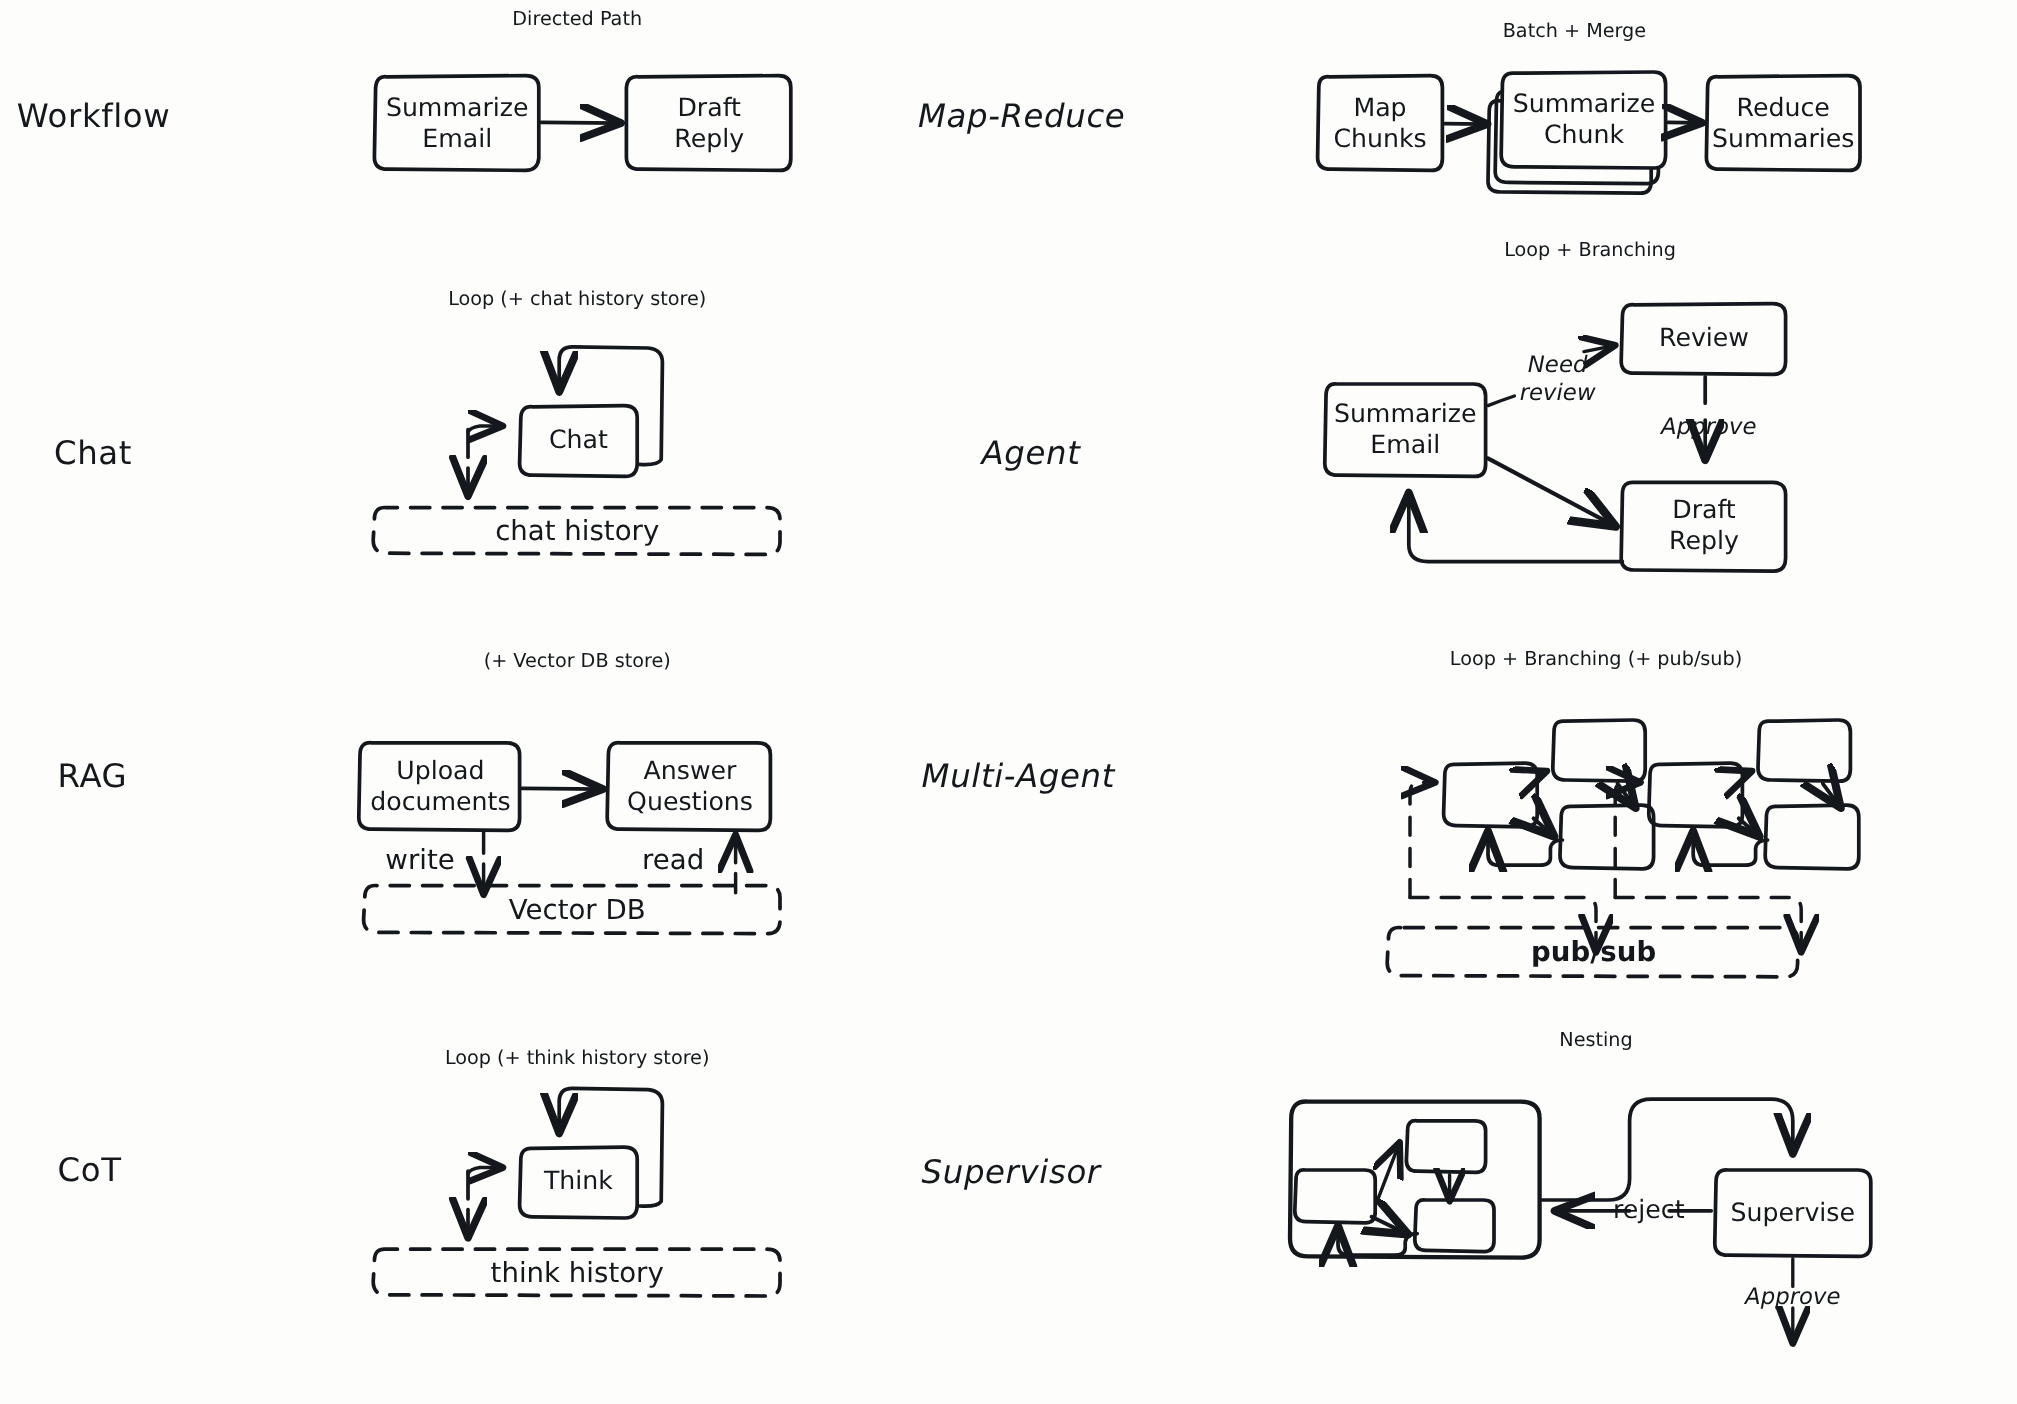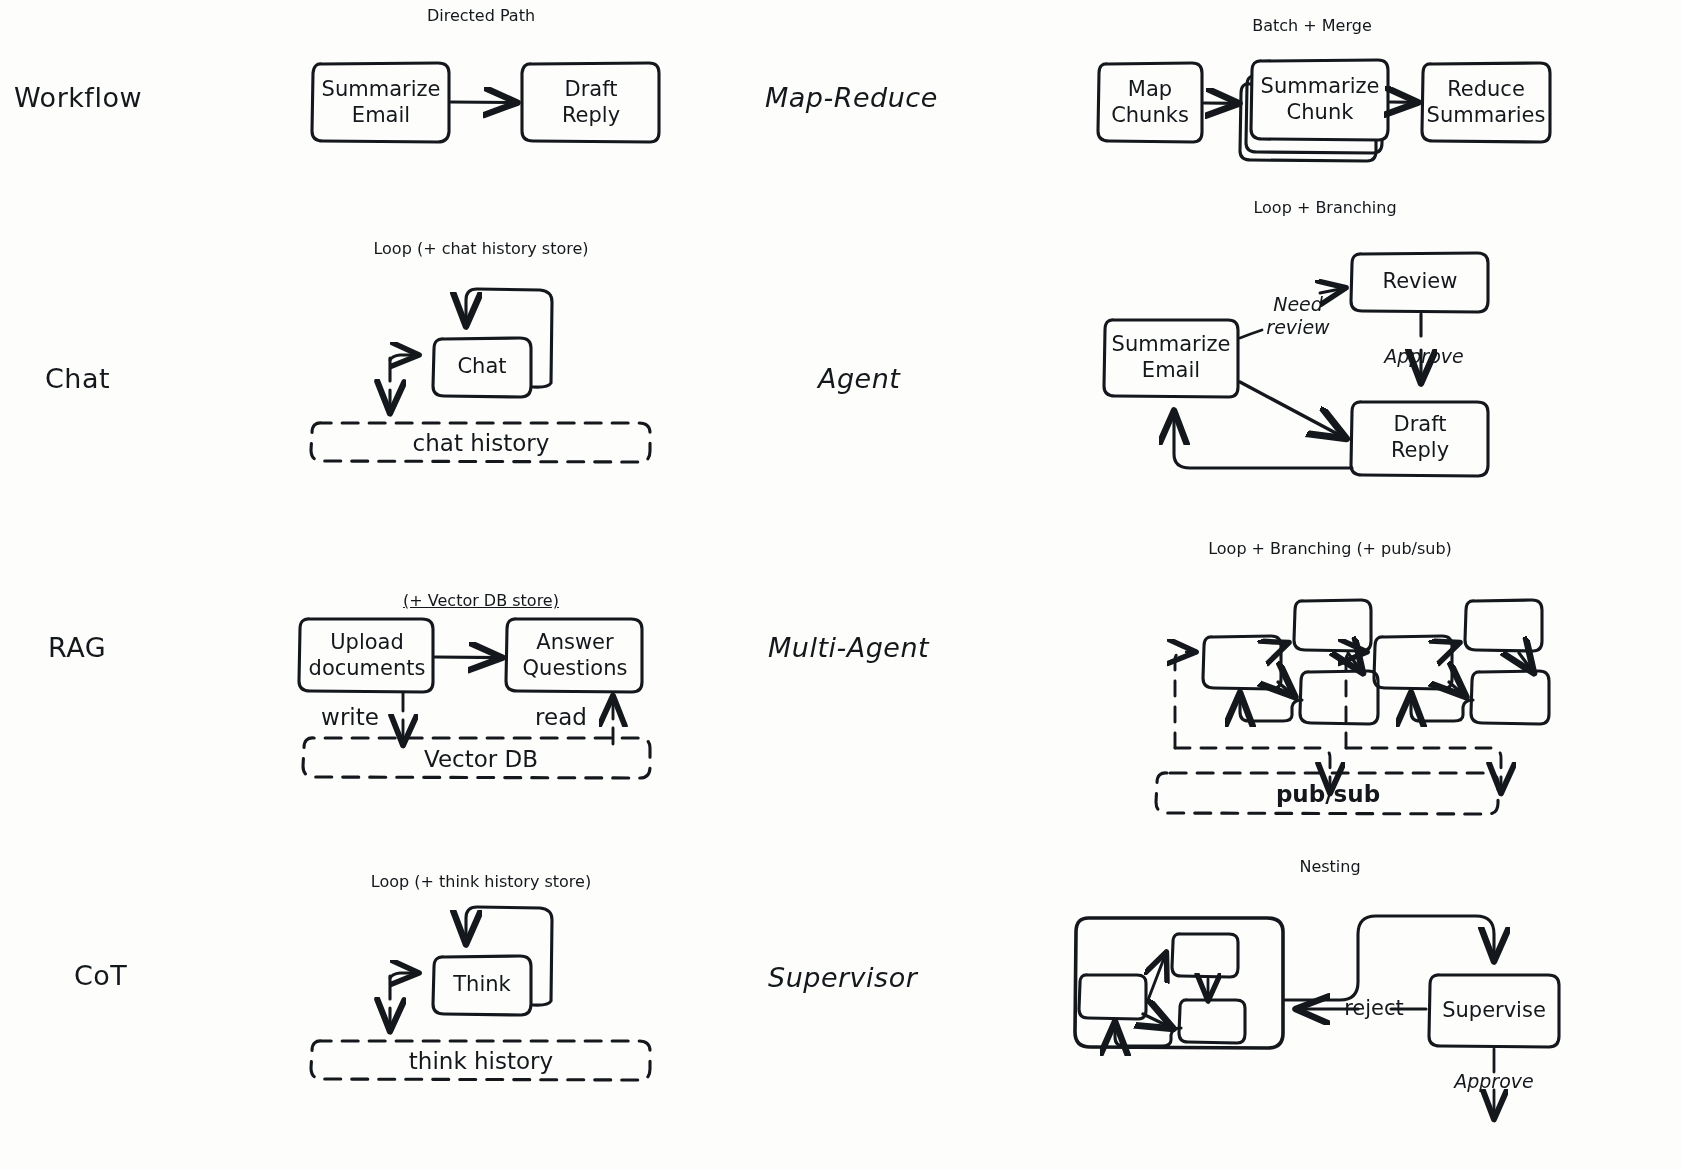--- a/index.html
+++ b/index.html
@@ -202,32 +202,32 @@
   <path d="M1285,1000 L1340,1000 Q1358,1000 1358,982 L1358,934 Q1358,916 1376,916 L1476,916 Q1494,916 1494,934 L1494,960" marker-end="url(#ah)"></path>
   <path d="M1426,1009 L1391,1009 M1358,1009 L1297,1009" marker-end="url(#ah)"></path>
   <path d="M1494,1049 L1494,1072 M1494,1090 L1494,1118" stroke-width="2.8" marker-end="url(#ah)"></path>
 
   </g>
 </svg>
 
 <div class="rowlabel left" style="left:14px;top:82px;">Workflow</div>
 <div class="rowlabel left" style="left:45px;top:363px;">Chat</div>
 <div class="rowlabel left" style="left:48px;top:632px;">RAG</div>
-<div class="rowlabel left" style="left:48px;top:960px;margin-left:26px;">CoT</div>
+<div class="rowlabel left" style="left:48px;top:960px;">CoT</div>
 
 <div class="rowlabel" style="left:765px;top:82px;">Map-Reduce</div>
 <div class="rowlabel" style="left:818px;top:363px;">Agent</div>
 <div class="rowlabel" style="left:768px;top:632px;">Multi-Agent</div>
 <div class="rowlabel" style="left:768px;top:962px;">Supervisor</div>
 
 <div class="caption" style="left:481px;top:6px;">Directed Path</div>
 <div class="caption" style="left:1312px;top:16px;">Batch + Merge</div>
 <div class="caption" style="left:481px;top:239px;">Loop (+ chat history store)</div>
 <div class="caption" style="left:1325px;top:198px;">Loop + Branching</div>
-<div class="caption" style="left:481px;top:591px;text-decoration:underline;">(+ Vector DB store)</div>
+<div class="caption" style="left:481px;top:541px;">(+ Vector DB store)</div>
 <div class="caption" style="left:1330px;top:539px;">Loop + Branching (+ pub/sub)</div>
 <div class="caption" style="left:481px;top:856px;margin-top:16px;">Loop (+ think history store)</div>
 <div class="caption" style="left:1330px;top:857px;">Nesting</div>
 
 <div class="nodelabel" style="left:381px;top:103px;">Summarize
 Email</div>
 <div class="nodelabel" style="left:591px;top:103px;">Draft
 Reply</div>
 <div class="nodelabel" style="left:1150px;top:103px;">Map
 Chunks</div>

